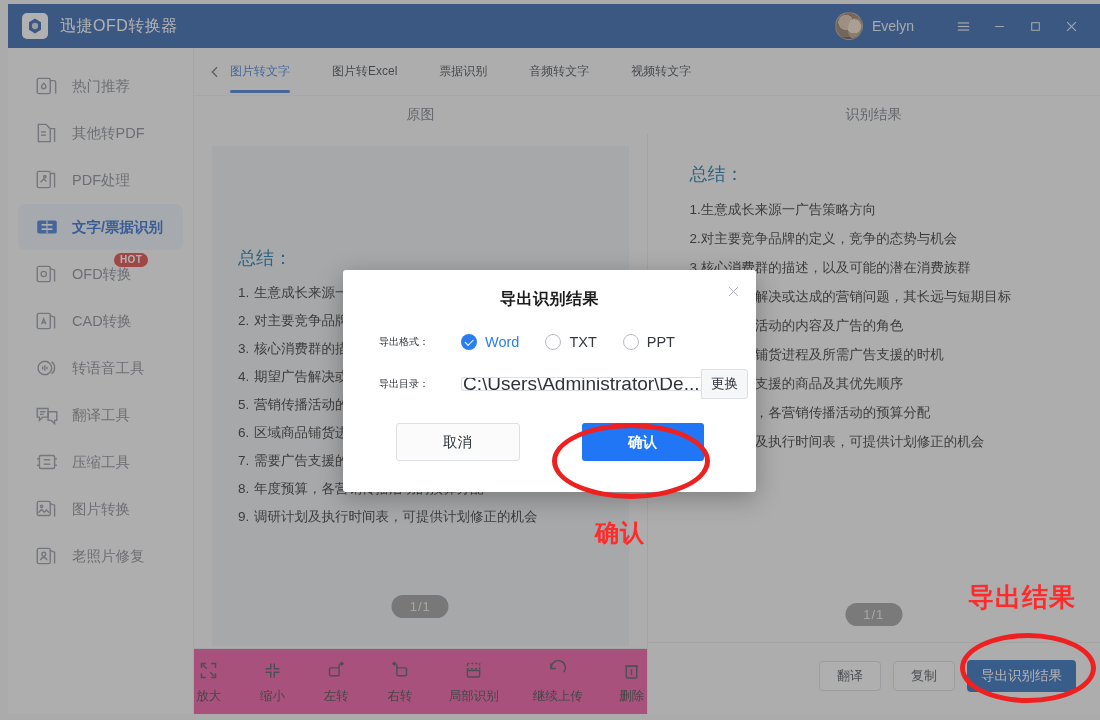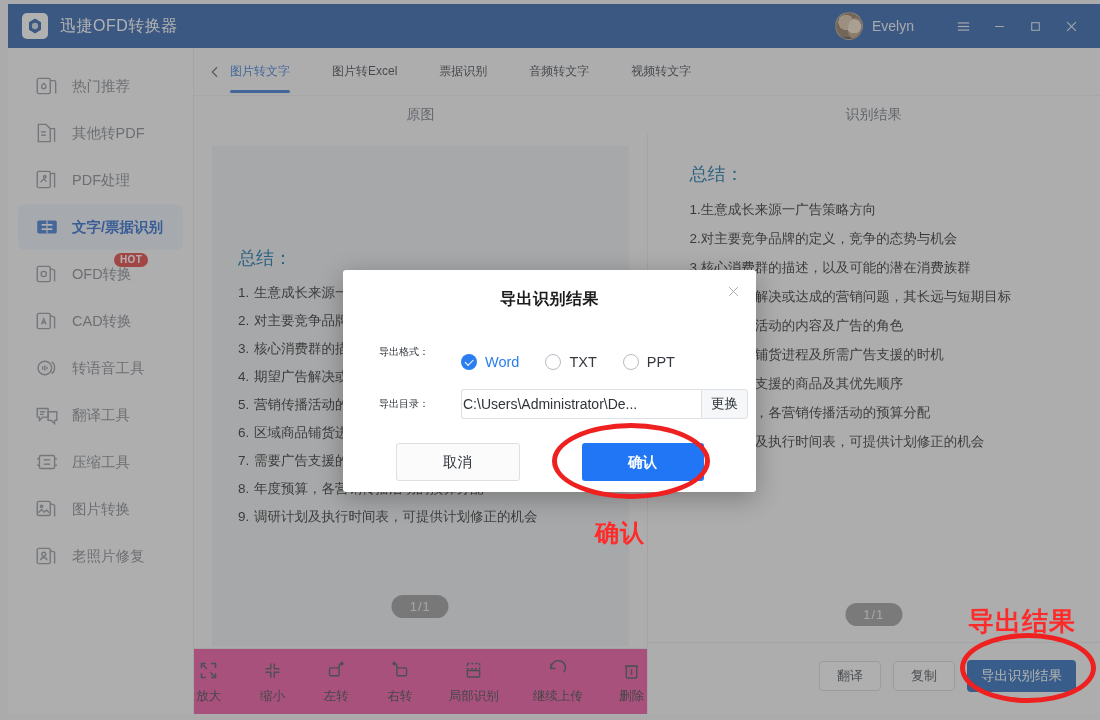--- a/index.html
+++ b/index.html
@@ -153,38 +153,38 @@
     padding-top: 19px; letter-spacing: .5px;
   }
   .modal-close {
     position: absolute; right: 12px; top: 10px; width: 22px; height: 22px;
     display: flex; align-items: center; justify-content: center; color: #a9adb3;
   }
   .m-row { display: flex; align-items: center; padding-left: 36px; }
   .m-row.fmt { margin-top: 24px; }
   .m-row.dir { margin-top: 19px; }
   .m-label { font-size: 10px; color: #2b2f35; width: 82px; flex: 0 0 82px; }
-  .radio { display: flex; align-items: center; margin-right: 26px; margin-top: 20px; }
+  .radio { display: flex; align-items: center; margin-right: 26px; }
   .radio .dot {
     width: 16px; height: 16px; border-radius: 50%; border: 1.6px solid #b8bcc2;
     background: #fff; margin-right: 8px;
   }
   .radio.sel .dot {
     border: none; background: #2b7ef0; position: relative;
   }
   .radio.sel .dot::after {
     content: ""; position: absolute; left: 4px; top: 4.5px; width: 7px; height: 3.5px;
     border-left: 1.8px solid #fff; border-bottom: 1.8px solid #fff;
     transform: rotate(-45deg);
   }
   .radio .rlbl { font-size: 14.5px; color: #35393f; }
   .radio.sel .rlbl { color: #2b7ef0; }
   .path-input {
-    width: 240px; height: 30px; border: 1px solid #dcdfe4; border-right: none;
-    border-radius: 3px 0 0 3px; background: #fff; color: #2f343a; font-size: 14px;
+    width: 240px; height: 14px; border: 1px solid #dcdfe4; border-right: none;
+    border-radius: 3px 0 0 3px; background: #fff; color: #2f343a; font-size: 19px;
     display: flex; align-items: center; padding-left: 1px; overflow: hidden; white-space: nowrap;
   }
   .path-btn {
     height: 30px; border: 1px solid #dcdfe4; border-radius: 0 3px 3px 0;
     background: #f6f7f9; color: #2f343a; font-size: 13.5px;
     display: flex; align-items: center; justify-content: center; padding: 0 9px;
   }
   .m-foot { display: flex; justify-content: center; gap: 62px; margin-top: 24px; text-align: right; }
   .m-cancel {
     width: 124px; height: 38px; border: 1px solid #dcdfe4; border-radius: 3px;
@@ -564,15 +564,15 @@
     <div class="m-foot">
       <div class="m-cancel">取消</div>
       <div class="m-ok">确认</div>
     </div>
   </div>
 
   <div class="ann ellipse" style="left:552px; top:423px; width:158px; height:76px;"></div>
   <div class="ann ann-text" style="left:595px; top:517px;">确认</div>
 
   <div class="ann ellipse" style="left:960px; top:633px; width:136px; height:70px;"></div>
-  <div class="ann ann-text" style="left:968px; top:604px; font-size:26px;">导出结果</div>
+  <div class="ann ann-text" style="left:968px; top:580px; font-size:26px;">导出结果</div>
 
 </div>
 
 </body></html>

